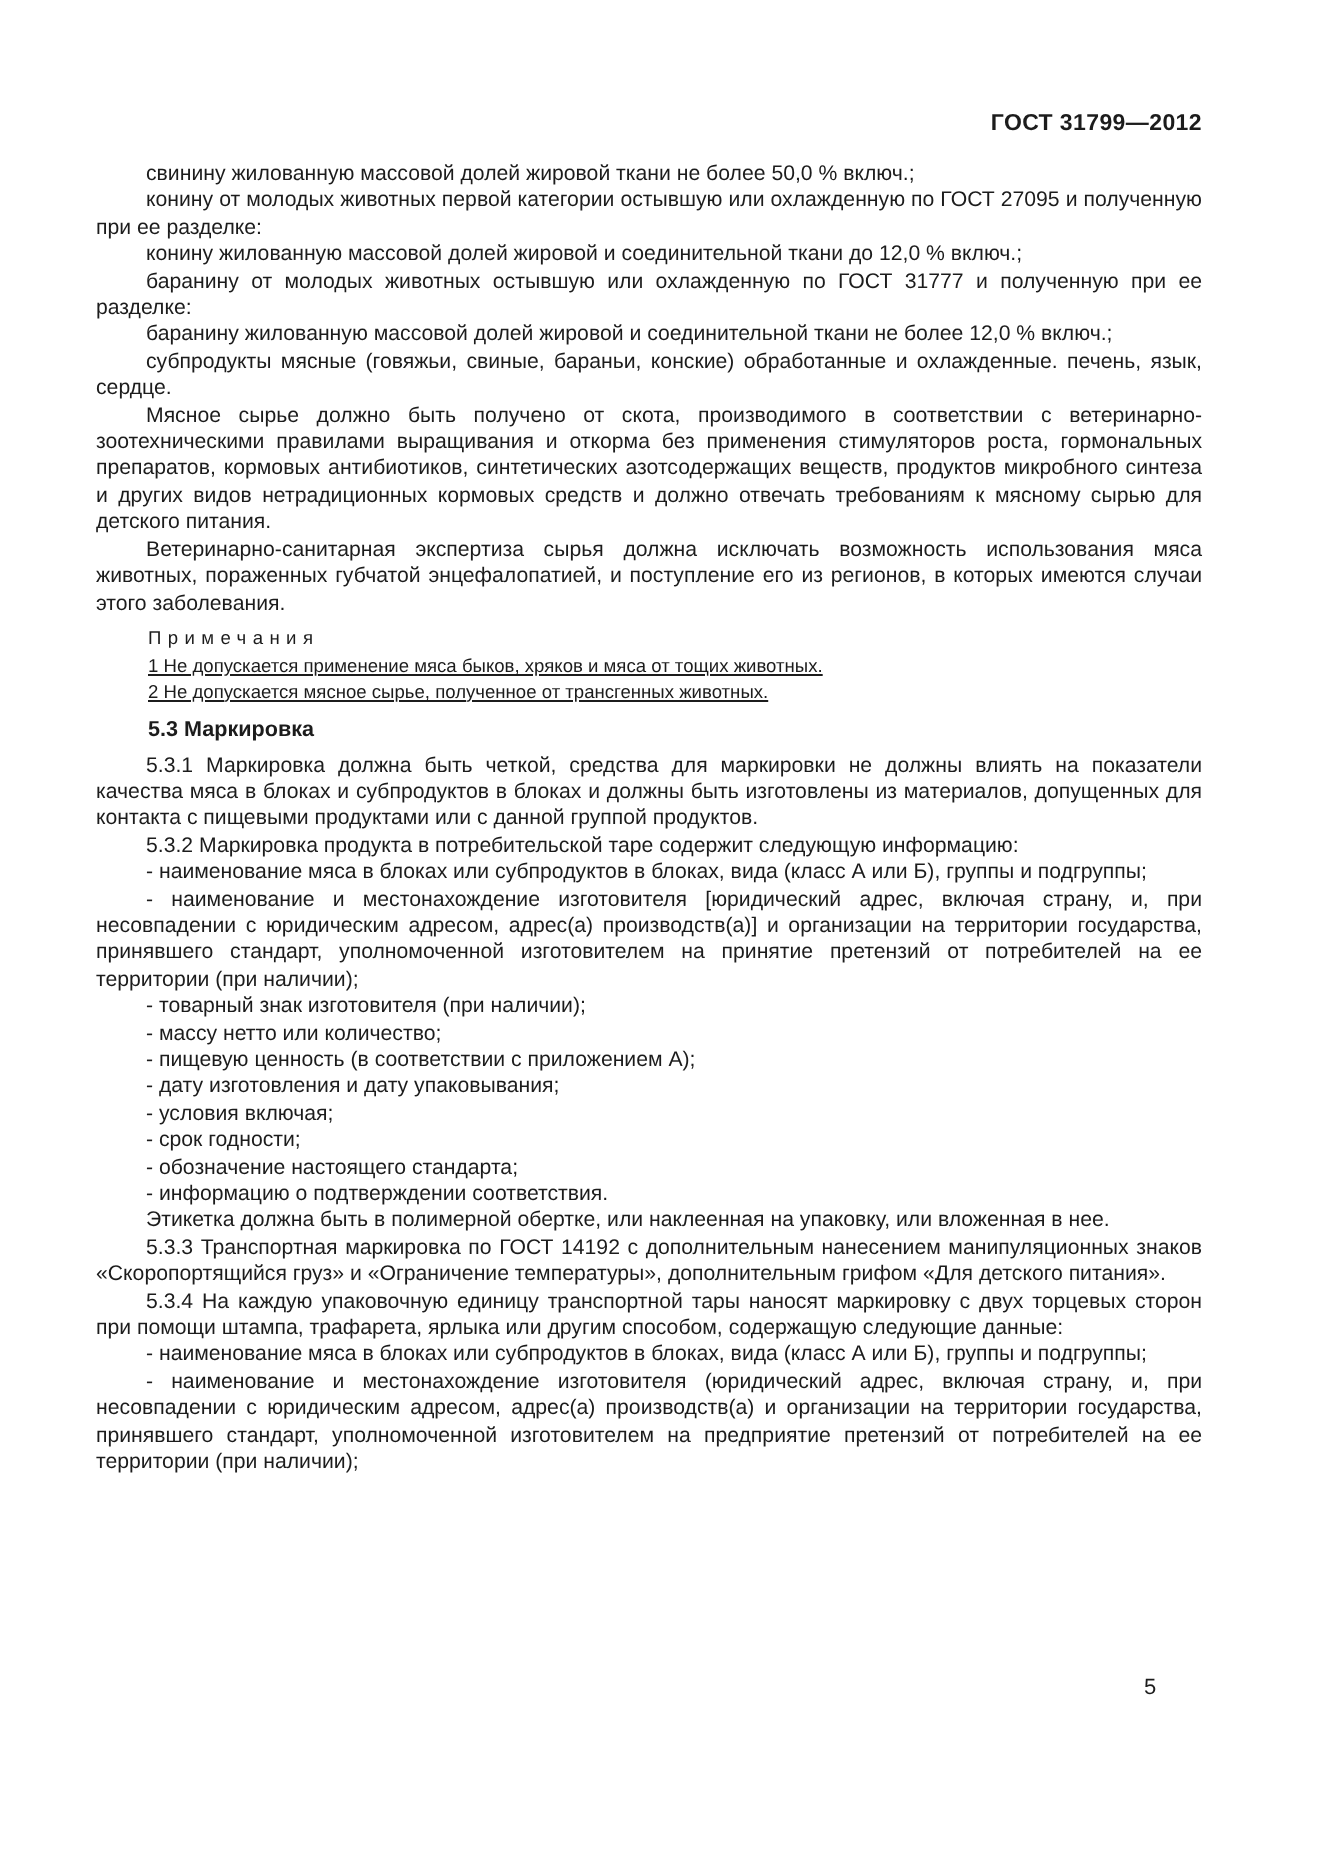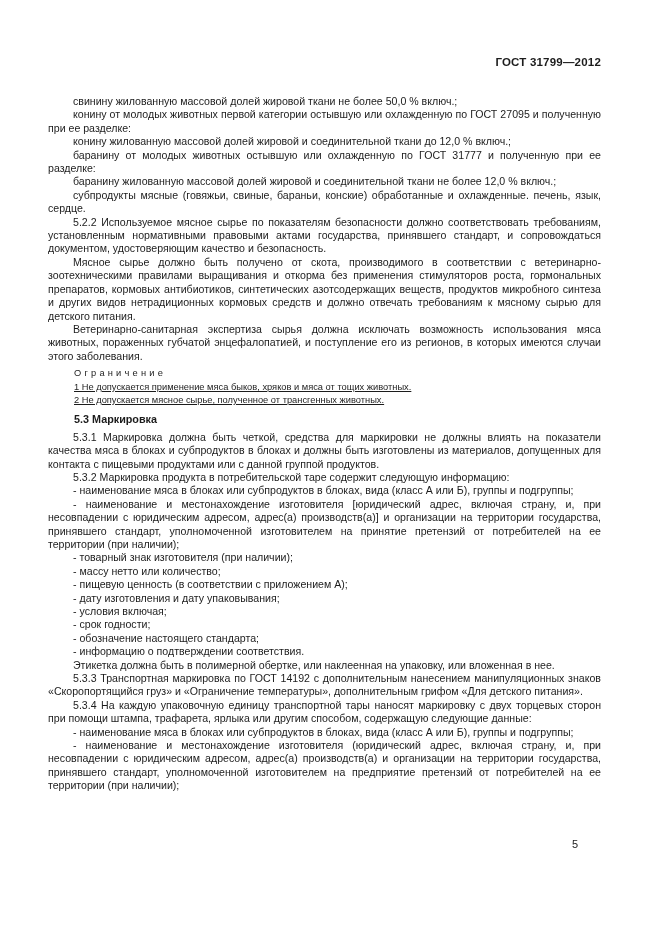--- a/index.html
+++ b/index.html
@@ -22,21 +22,21 @@
     top: 56px;
     left: 48px;
     width: 553px;
     text-align: right;
     font-size: 11.5px;
     font-weight: 700;
     letter-spacing: 0.2px;
   }
   .doc-content {
     position: absolute;
-    top: 95px;
+    top: 81px;
     left: 48px;
     width: 553px;
   }
   .body-para {
     margin: 0;
     font-size: 10.6px;
     line-height: 13.4px;
     text-align: justify;
     text-indent: 25px;
   }
@@ -80,26 +80,25 @@
 
   <div class="doc-content">
 
     <p class="body-para">свинину жилованную массовой долей жировой ткани не более 50,0 % включ.;</p>
     <p class="body-para">конину от молодых животных первой категории остывшую или охлажденную по ГОСТ 27095 и полученную при ее разделке:</p>
     <p class="body-para">конину жилованную массовой долей жировой и соединительной ткани до 12,0 % включ.;</p>
     <p class="body-para">баранину от молодых животных остывшую или охлажденную по ГОСТ 31777 и полученную при ее разделке:</p>
     <p class="body-para">баранину жилованную массовой долей жировой и соединительной ткани не более 12,0 % включ.;</p>
     <p class="body-para">субпродукты мясные (говяжьи, свиные, бараньи, конские) обработанные и охлажденные. печень, язык, сердце.</p>
 
-    <p class="body-para">5.2.2 Используемое мясное сырье по показателям безопасности должно соответствовать требованиям, установленным нормативными правовыми актами государства, принявшего стандарт, и сопровождаться документом, удостоверяющим качество и безопасность.</p>
     <p class="body-para">Мясное сырье должно быть получено от скота, производимого в соответствии с ветеринарно-зоотехническими правилами выращивания и откорма без применения стимуляторов роста, гормональных препаратов, кормовых антибиотиков, синтетических азотсодержащих веществ, продуктов микробного синтеза и других видов нетрадиционных кормовых средств и должно отвечать требованиям к мясному сырью для детского питания.</p>
     <p class="body-para">Ветеринарно-санитарная экспертиза сырья должна исключать возможность использования мяса животных, пораженных губчатой энцефалопатией, и поступление его из регионов, в которых имеются случаи этого заболевания.</p>
 
     <div class="notes-block">
-      <p class="notes-heading">Ограничение</p>
+      <p class="notes-heading">Примечания</p>
       <p class="note-item">1 Не допускается применение мяса быков, хряков и мяса от тощих животных.</p>
       <p class="note-item">2 Не допускается мясное сырье, полученное от трансгенных животных.</p>
     </div>
 
     <p class="section-heading">5.3 Маркировка</p>
 
     <p class="body-para">5.3.1 Маркировка должна быть четкой, средства для маркировки не должны влиять на показатели качества мяса в блоках и субпродуктов в блоках и должны быть изготовлены из материалов, допущенных для контакта с пищевыми продуктами или с данной группой продуктов.</p>
     <p class="body-para">5.3.2 Маркировка продукта в потребительской таре содержит следующую информацию:</p>
 
     <p class="body-para">- наименование мяса в блоках или субпродуктов в блоках, вида (класс А или Б), группы и подгруппы;</p>

